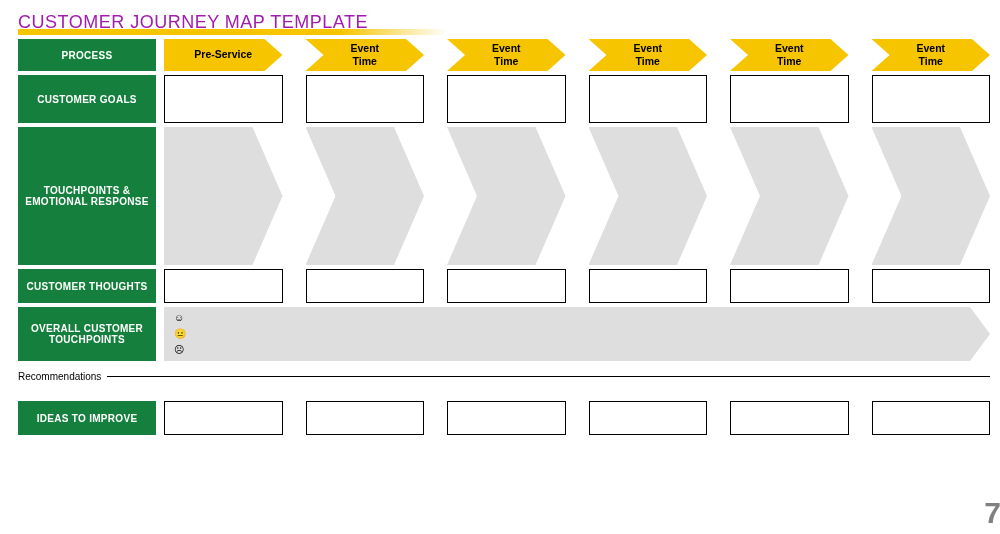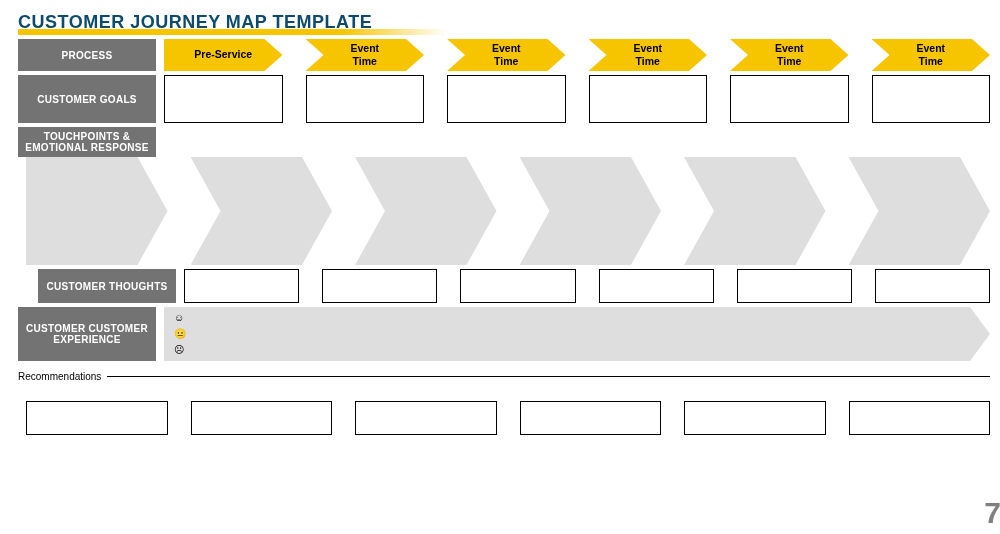--- a/index.html
+++ b/index.html
@@ -14,23 +14,23 @@
   .container {
     padding: 12px 0 0 18px;
     width: 990px;
   }
   .title-wrap {
     position: relative;
     margin-bottom: 6px;
   }
   .title {
     font-size: 18px;
-    font-weight: 700;
+    font-weight: 400;
     letter-spacing: 0.5px;
-    color: #0c4a6e;
+    color: #a21caf;
     position: relative;
     z-index: 2;
   }
   .title-underline {
     position: absolute;
     left: 0;
     bottom: -2px;
     width: 430px;
     height: 6px;
     background: linear-gradient(90deg, #f6c500 0%, #f6c500 75%, rgba(246,197,0,0) 100%);
@@ -45,21 +45,21 @@
   }
 
   .row {
     display: flex;
     gap: 0;
     align-items: stretch;
   }
 
   .label-cell {
     width: 138px;
-    background: #737373;
+    background: #15803d;
     color: #fff;
     display: flex;
     align-items: center;
     justify-content: center;
     text-align: center;
     font-size: 10px;
     font-weight: 600;
     letter-spacing: 0.3px;
     padding: 4px 6px;
     flex-shrink: 0;
@@ -123,22 +123,22 @@
   .box {
     flex: 1;
     border: 1.2px solid #000;
     background: #fff;
     min-height: 100%;
   }
 
   
   .row-process   { height: 32px; }
   .row-goals     { height: 48px; }
-  .row-touch     { height: 138px; flex-direction: column; }
-  .row-thoughts  { height: 34px; margin-left: 20px; }
+  .row-touch     { height: 138px; }
+  .row-thoughts  { height: 34px; }
   .row-exp       { height: 54px; }
   .row-ideas     { height: 34px; }
 
   .rec-line {
     display: flex;
     align-items: center;
     margin: 6px 0 15px 0;
   }
   .rec-label {
     font-size: 10px;
@@ -233,36 +233,37 @@
         <div class="box"></div>
         <div class="box"></div>
         <div class="box"></div>
         <div class="box"></div>
         <div class="box"></div>
         <div class="box"></div>
       </div>
     </div>
 
     <div class="row row-exp">
-      <div class="label-cell">CUSTOMER CUSTOMER EXPERIENCE</div>
+      <div class="label-cell">OVERALL CUSTOMER TOUCHPOINTS</div>
       <div class="cells" style="margin-left:8px;">
         <div class="exp-arrow">
           <span class="emoji">☺</span>
           <span class="emoji">😐</span>
           <span class="emoji">☹</span>
         </div>
       </div>
     </div>
 
     <div class="rec-line">
       <span class="rec-label">Recommendations</span>
       <hr>
     </div>
 
     <div class="row row-ideas">
+      <div class="label-cell">IDEAS TO IMPROVE</div>
       <div class="cells">
         <div class="box"></div>
         <div class="box"></div>
         <div class="box"></div>
         <div class="box"></div>
         <div class="box"></div>
         <div class="box"></div>
       </div>
     </div>
 

